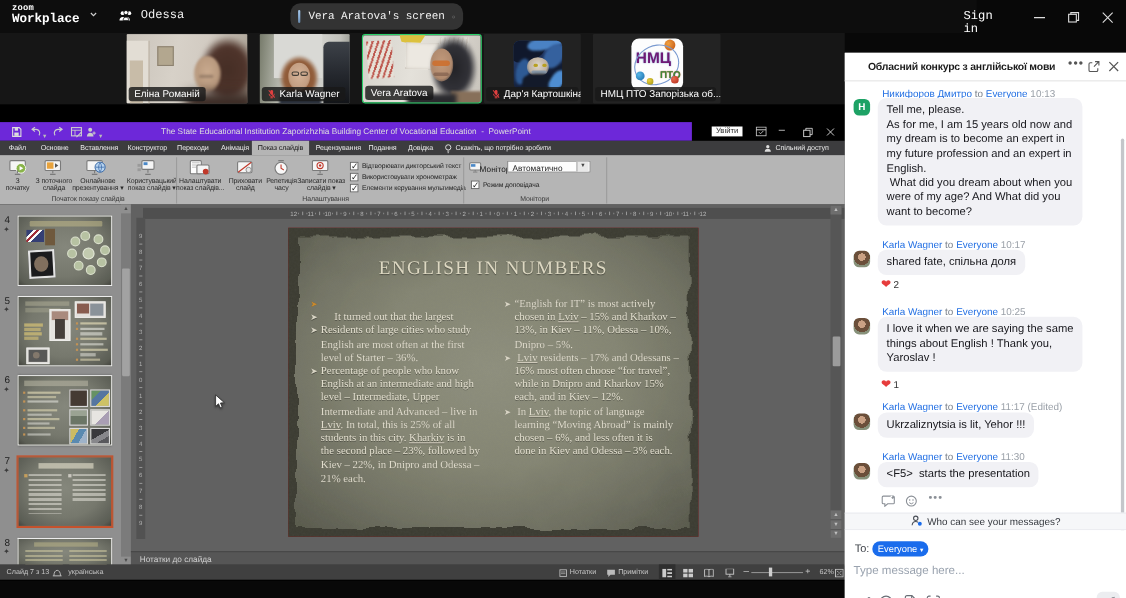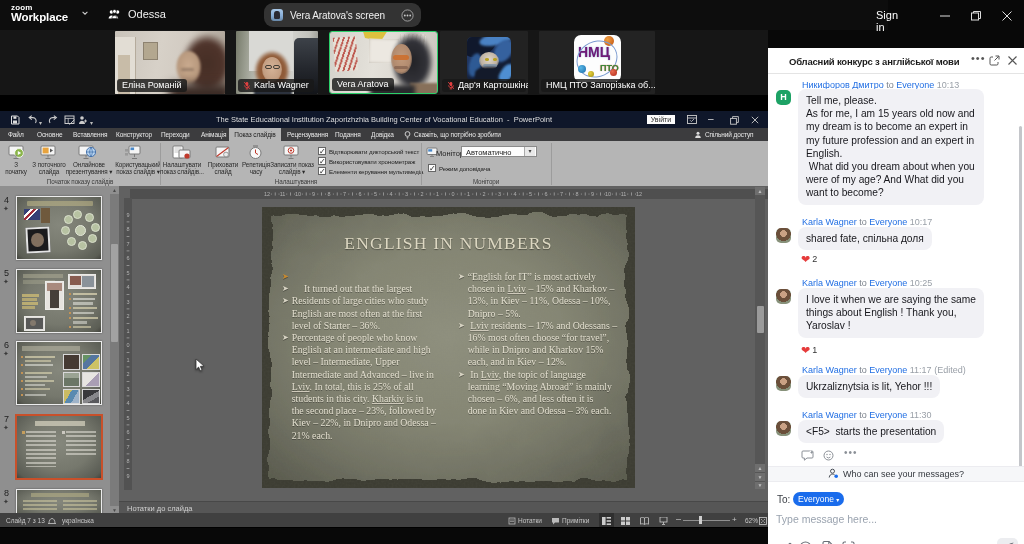--- a/index.html
+++ b/index.html
@@ -1,36 +1,36 @@
 <!DOCTYPE html>
 <html><head><meta charset="utf-8"><style>
 *{margin:0;padding:0;box-sizing:border-box;}body{font-family:"Liberation Sans",sans-serif;}
 html,body{width:1024px;height:544px;overflow:hidden;background:#000;}
 #app{position:relative;width:1024px;height:544px;background:#080808;}
 .abs{position:absolute;}
 
-#topbar{position:absolute;left:0;top:0;width:888px;height:30px;background:#0d0d0d;color:#fff;}
+#topbar{position:absolute;left:0;top:0;width:888px;height:30px;background:#0d0d0d;color:#fff;font-family:Liberation Mono, monospace;}
 #zlogo{position:absolute;left:11px;top:4px;line-height:1;}
 #zlogo .z1{font-size:8px;font-weight:700;letter-spacing:.2px;}
 #zlogo .z2{font-size:11.5px;font-weight:700;letter-spacing:-.1px;}
 #caret1{position:absolute;left:81px;top:9px;width:8px;height:8px;}
 #meeting{position:absolute;left:108px;top:8px;display:flex;align-items:center;gap:7px;font-size:11px;color:#f0f0f0;}
 #tabpill{position:absolute;left:264px;top:3px;width:157px;height:24px;background:#333333;border-radius:9px;display:flex;align-items:center;padding:0 7px;gap:7px;}
 #tabpill .av{width:12px;height:12px;border-radius:3px;background:linear-gradient(180deg,#a8c8e8 0%,#88aed8 55%,#6888a8 100%);position:relative;overflow:hidden;}
 #tabpill .tx{font-size:10px;color:#f0f0f0;white-space:nowrap;flex:1;letter-spacing:-.1px;}
 #signin{position:absolute;left:876px;top:9px;font-size:11px;color:#fff;}
 .winbtn{position:absolute;top:10px;color:#ddd;}
 
 #strip{position:absolute;left:0;top:30px;width:768px;height:65px;background:#161616;}
 .tile{position:absolute;top:1px;height:63px;border-radius:1px;overflow:hidden;background:#222;}
 .vlabel{position:absolute;left:2px;bottom:2px;height:13px;background:rgba(24,24,24,.82);border-radius:3px;color:#fff;font-size:9px;line-height:13px;padding:0 5px;display:flex;align-items:center;gap:3px;white-space:nowrap;max-width:95%;}
 .micoff{width:8px;height:9px;flex:none;}
 
 #ppt{position:absolute;left:0;top:95px;width:768px;height:433px;background:#000;}
-#ptitle{position:absolute;left:0;top:16px;width:768px;height:17px;background:#0f172a;color:#e2e2e2;}
+#ptitle{position:absolute;left:0;top:16px;width:629px;height:17px;background:#6d28d9;color:#e2e2e2;}
 #ptitle .ttext{position:absolute;left:0;right:0;top:4px;text-align:center;font-size:7.5px;color:#dedede;}
 #pmenu{position:absolute;left:0;top:33px;width:768px;height:13px;background:#3c3c3e;}
 .mtab{position:absolute;top:0;height:13px;line-height:13px;font-size:6.5px;color:#e8e8e8;letter-spacing:-.1px;}
 #seltab{position:absolute;left:229px;top:0;width:52px;height:13px;background:#b5b5b5;color:#1c1c1c;text-align:center;line-height:13px;font-size:6.5px;letter-spacing:-.1px;}
 #pribbon{position:absolute;left:0;top:46px;width:768px;height:45px;background:#b5b5b5;}
 .rlabel{position:absolute;font-size:6.3px;color:#2a2a2a;text-align:center;line-height:7px;letter-spacing:-.1px;}
 .rgroup{position:absolute;bottom:1px;font-size:6.3px;color:#3b3b3b;text-align:center;letter-spacing:-.1px;}
 .rsep{position:absolute;top:2px;bottom:1px;width:1px;background:#9c9c9c;}
 .cbrow{position:absolute;display:flex;align-items:center;gap:3px;font-size:6.2px;color:#1e1e1e;letter-spacing:-.1px;}
 .cbx{width:8px;height:8px;background:#fdfdfd;border:1px solid #666;font-size:8px;line-height:7px;color:#222;text-align:center;flex:none;}

